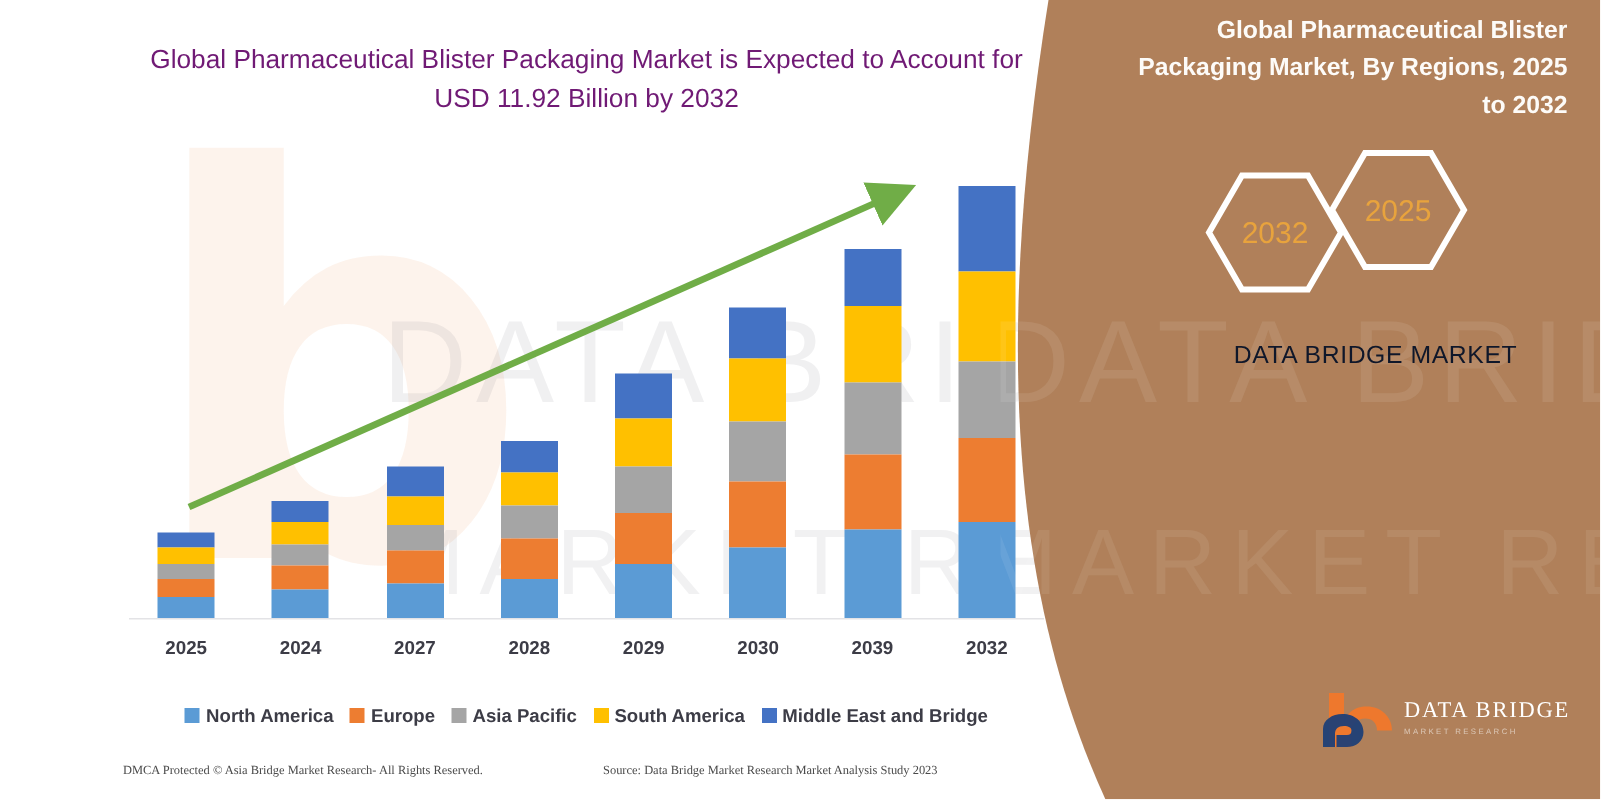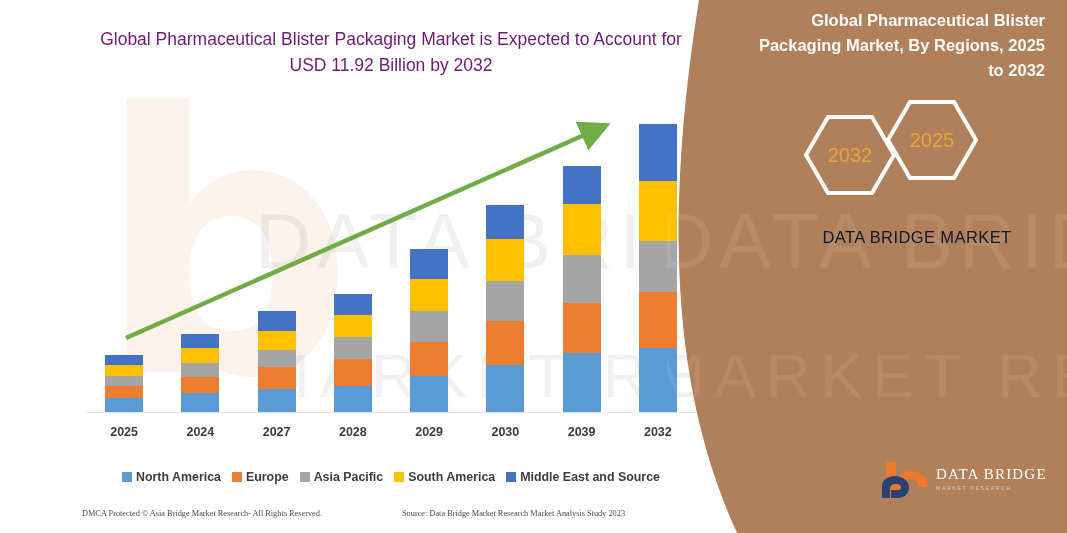--- a/index.html
+++ b/index.html
@@ -229,21 +229,21 @@
       <div class="lg-item">
         <span class="lg-sw" style="background: rgb(165, 165, 165);"></span>
         <span class="lg-tx">Asia Pacific</span>
       </div>
       <div class="lg-item">
         <span class="lg-sw" style="background: rgb(255, 192, 0);"></span>
         <span class="lg-tx">South America</span>
       </div>
       <div class="lg-item">
         <span class="lg-sw" style="background: rgb(68, 114, 196);"></span>
-        <span class="lg-tx">Middle East and Source</span>
+        <span class="lg-tx">Middle East and Bridge</span>
       </div>
     </div>
 
   <div class="foot foot-l">DMCA Protected © Asia Bridge Market Research- All Rights Reserved.</div>
   <div class="foot foot-r">Source: Data Bridge Market Research  Market Analysis Study 2023</div>
 
   <div class="panel">
     <svg class="panel-bg" viewBox="0 0 400 533" preserveAspectRatio="none">
       <path id="panel-shape" d="M 32 0 L 400 0 L 400 533 L 70 533 C 14 410 -8 250 32 0 Z" fill="#b0805a"></path>
     </svg>

